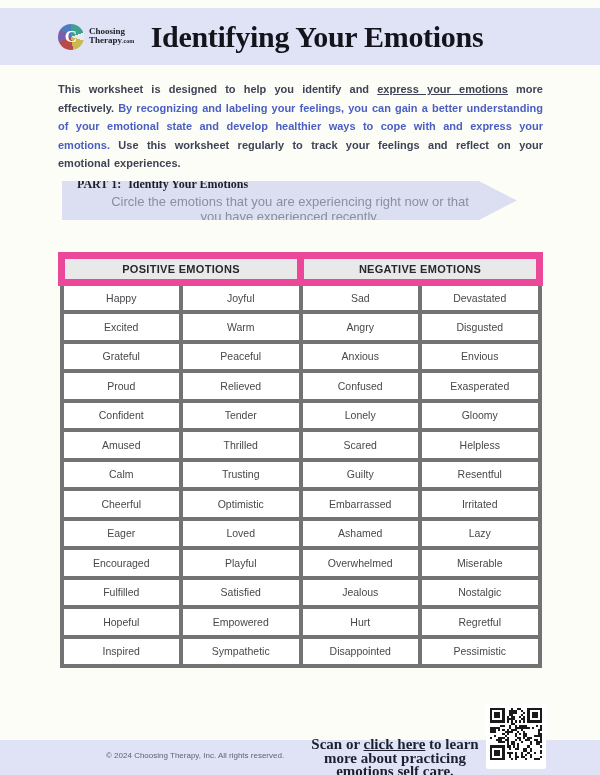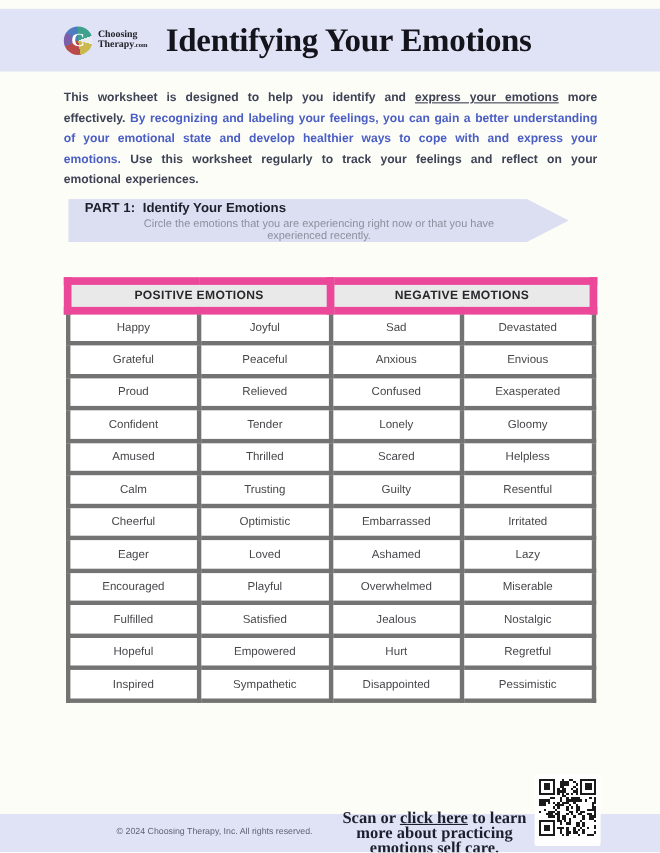--- a/index.html
+++ b/index.html
@@ -42,23 +42,23 @@
   .intro .blue { color:#4a5ec4; }
 
   
   .banner {
     position:absolute; top:181px; left:62px; width:455px; height:39px;
     background:#dcdff2;
     clip-path:polygon(0 0, calc(100% - 38px) 0, 100% 50%, calc(100% - 38px) 100%, 0 100%);
     display:flex; flex-direction:column; justify-content:center;
     padding:2px 44px 2px 15px;
   }
-  .banner-title { font-size:12px; font-weight:700; color:#1d1f2b; }
+  .banner-title { font-size:12px; font-weight:700; color:#1d1f2b;font-family:Liberation Serif, serif; }
   .banner-title .part-label { margin-right:7px; }
-  .banner-sub { font-size:10px; color:#8a8f9c; text-align:center; padding-left:30px; margin-top:2px; }
+  .banner-sub { font-size:13px; color:#8a8f9c; text-align:center; padding-left:30px; margin-top:2px; }
 
   
   .emotions-table {
     position:absolute; top:252px; left:58px; width:485px;
     border-collapse:collapse; table-layout:fixed;
   }
   .emotions-table th {
     height:27px; background:#e9e9e9; border:7px solid #ec4899;
     font-size:11px; font-weight:700; color:#28282c; letter-spacing:0.3px;
   }
@@ -115,20 +115,26 @@
         <th colspan="2">POSITIVE EMOTIONS</th>
         <th colspan="2">NEGATIVE EMOTIONS</th>
       </tr>
     </thead>
     <tbody id="emotion-rows">
         <tr>
           <td>Happy</td>
           <td>Joyful</td>
           <td>Sad</td>
           <td>Devastated</td>
+        </tr>
+        <tr>
+          <td>Excited</td>
+          <td>Warm</td>
+          <td>Angry</td>
+          <td>Disgusted</td>
         </tr>
         <tr>
           <td>Grateful</td>
           <td>Peaceful</td>
           <td>Anxious</td>
           <td>Envious</td>
         </tr>
         <tr>
           <td>Proud</td>
           <td>Relieved</td>

